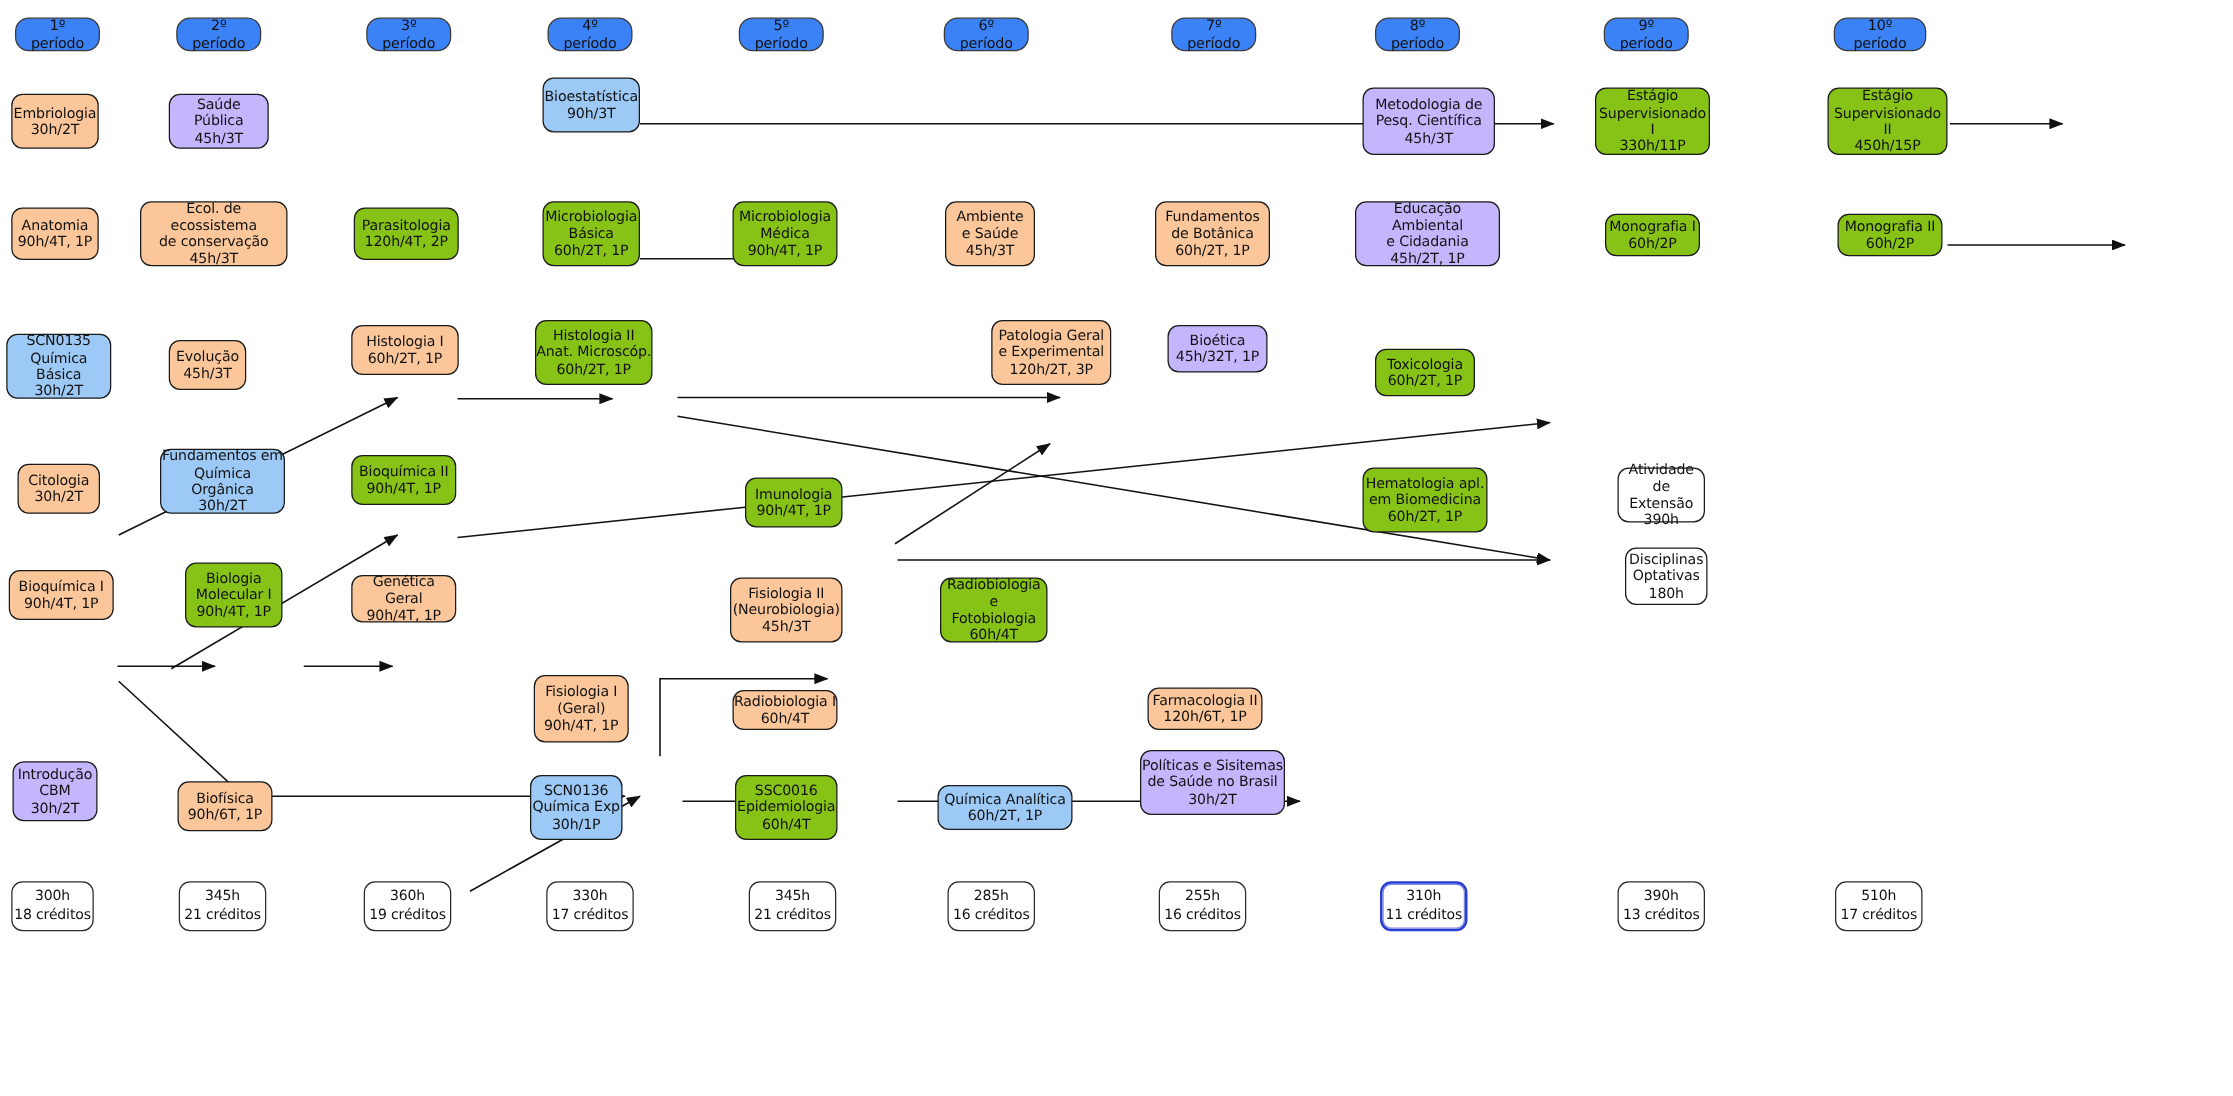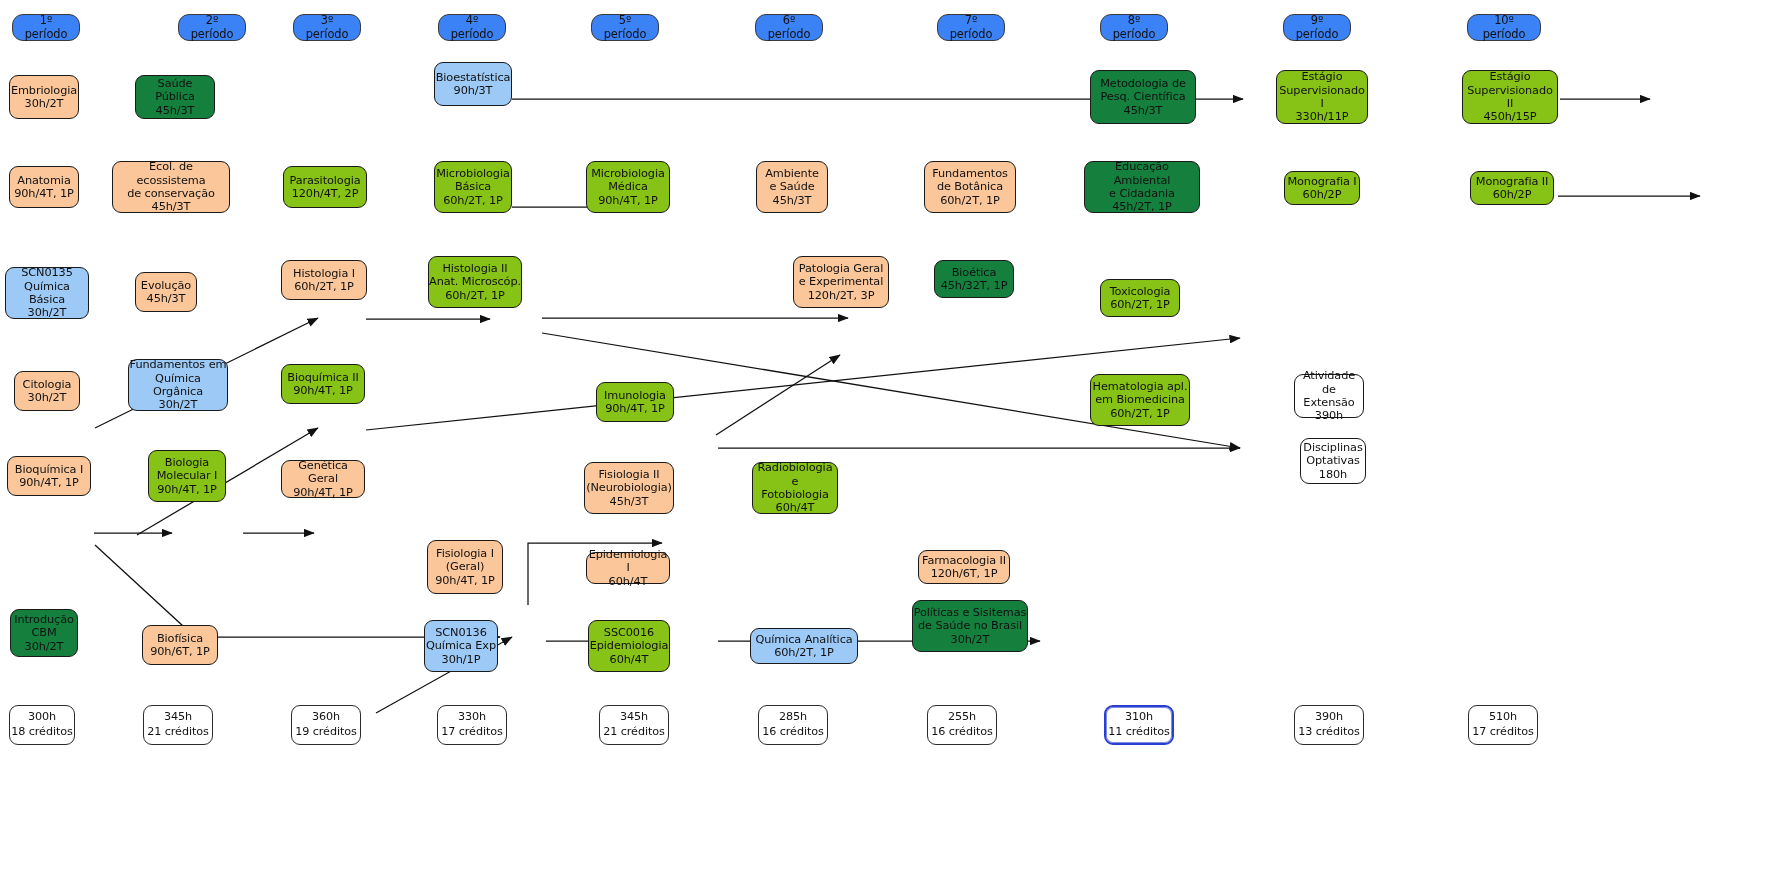--- a/index.html
+++ b/index.html
@@ -18,21 +18,21 @@
     font-size:11.3px;letter-spacing:-0.1px;
     white-space:pre-line;
     z-index:5;
   }
   .period{
     background:#3b82f6;border:1.2px solid #3a3a3a;border-radius:11px;
     font-size:11.4px;padding:4px 9px;
   }
   .c-orange{background:#fbc79a;}
   .c-green{background:#86c316;}
-  .c-purple{background:#15803d;}
+  .c-purple{background:#c4b5fd;}
   .c-blue{background:#9cc9f5;}
   .c-white{background:#ffffff;}
   .credit{
     background:#ffffff;border:1.2px solid #2b2b2b;border-radius:9px;
     font-size:11.2px;line-height:1.3;
   }
   .credit.selected{
     border:2px solid #2a3fd0;box-shadow:0 0 0 1px #7f8ce8 inset;
   }
 </style>
@@ -64,21 +64,21 @@
       <path d="M243,533 L314,533"></path>
       <path d="M95,545 L195,637 L500,637"></path>
       <path d="M376,713 L512,637"></path>
       <path d="M528,605 L528,543 L662,543"></path>
       <path d="M546,641 L660,641"></path>
       <path d="M718,641 L1040,641"></path>
     </g>
   </svg>
 
   <div class="node period" style="left:12px;top:14px;width:68px;height:27px;">1º período</div>
-  <div class="node period" style="left:141px;top:14px;width:68px;height:27px;margin-left:37px;">2º período</div>
+  <div class="node period" style="left:141px;top:14px;width:68px;height:27px;">2º período</div>
   <div class="node period" style="left:293px;top:14px;width:68px;height:27px;">3º período</div>
   <div class="node period" style="left:438px;top:14px;width:68px;height:27px;">4º período</div>
   <div class="node period" style="left:591px;top:14px;width:68px;height:27px;">5º período</div>
   <div class="node period" style="left:755px;top:14px;width:68px;height:27px;">6º período</div>
   <div class="node period" style="left:937px;top:14px;width:68px;height:27px;">7º período</div>
   <div class="node period" style="left:1100px;top:14px;width:68px;height:27px;">8º período</div>
   <div class="node period" style="left:1283px;top:14px;width:68px;height:27px;">9º período</div>
   <div class="node period" style="left:1467px;top:14px;width:74px;height:27px;">10º período</div>
 
   <div class="node c-orange" style="left:9px;top:75px;width:70px;height:44px;">Embriologia
@@ -171,21 +171,21 @@
   <div class="node c-green" style="left:752px;top:462px;width:86px;height:52px;">Radiobiologia e
 Fotobiologia
 60h/4T</div>
   <div class="node c-white" style="left:1300px;top:438px;width:66px;height:46px;">Disciplinas
 Optativas
 180h</div>
 
   <div class="node c-orange" style="left:427px;top:540px;width:76px;height:54px;">Fisiologia I
 (Geral)
 90h/4T, 1P</div>
-  <div class="node c-orange" style="left:586px;top:552px;width:84px;height:32px;">Epidemiologia I
+  <div class="node c-orange" style="left:586px;top:552px;width:84px;height:32px;">Radiobiologia I
 60h/4T</div>
   <div class="node c-orange" style="left:918px;top:550px;width:92px;height:34px;">Farmacologia II
 120h/6T, 1P</div>
 
   <div class="node c-purple" style="left:10px;top:609px;width:68px;height:48px;">Introdução
 CBM
 30h/2T</div>
   <div class="node c-orange" style="left:142px;top:625px;width:76px;height:40px;">Biofísica
 90h/6T, 1P</div>
   <div class="node c-blue" style="left:424px;top:620px;width:74px;height:52px;">SCN0136

